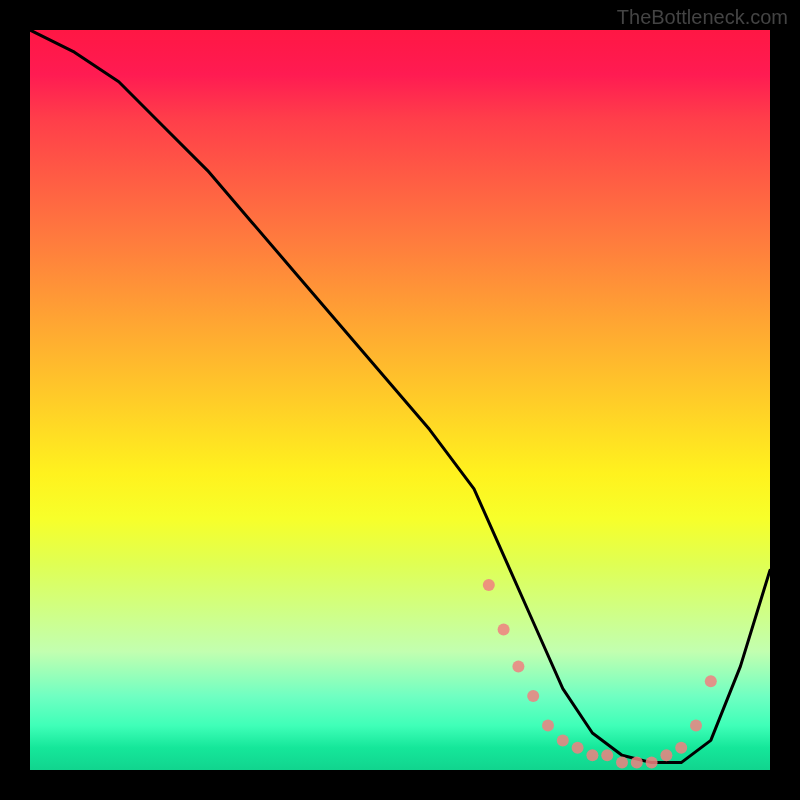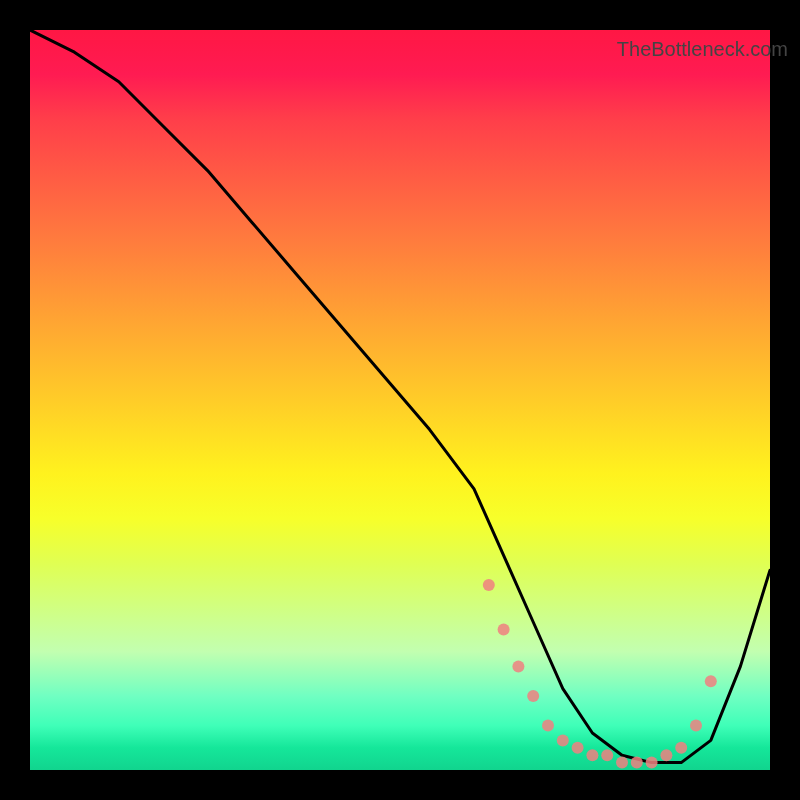--- a/index.html
+++ b/index.html
@@ -12,21 +12,20 @@
     overflow: hidden;
   }
   .attribution {
     position: absolute;
     top: 6px;
     right: 12px;
     color: #444;
     font-size: 20px;
     font-weight: 400;
     z-index: 10;
-    margin-top: 32px;
   }
   .plot-area {
     position: absolute;
     left: 30px;
     top: 30px;
     width: 740px;
     height: 740px;
     overflow: hidden;
   }
   .gradient-bg {

